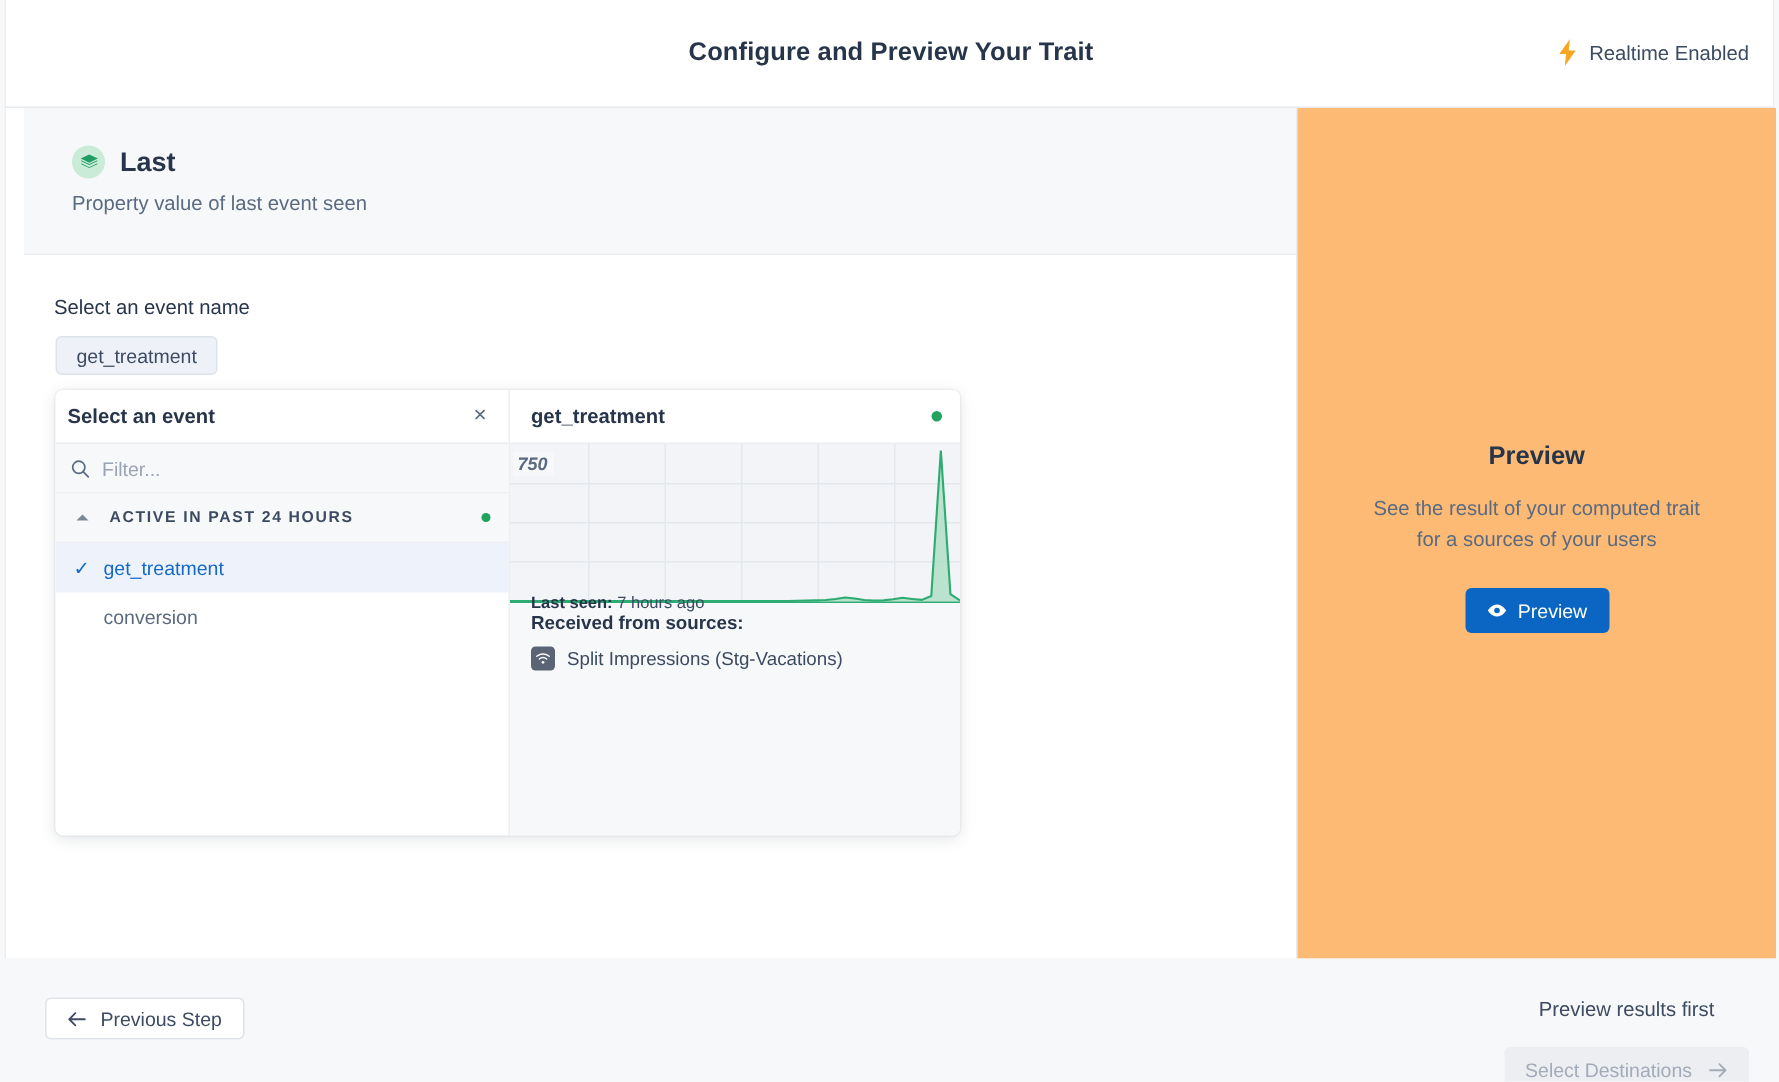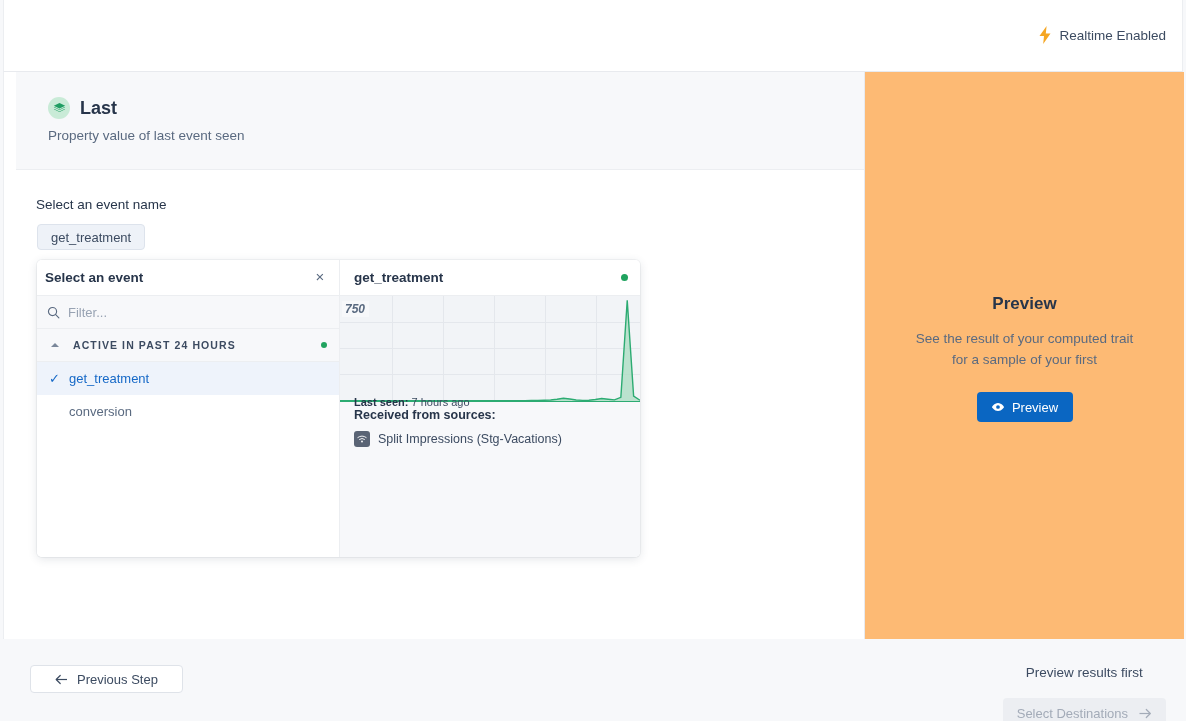--- a/index.html
+++ b/index.html
@@ -225,21 +225,21 @@
     cursor: pointer;
   }
 
   
   .footer {
     position: absolute; left: 0; top: 639px; width: 1186px; height: 82px;
     background: #f7f8fa;
   }
   .prev-btn {
     position: absolute; left: 30px; top: 26px;
-    height: 28px; padding: 0 24px;
+    height: 28px; padding: 0 14px;
     display: flex; align-items: center; gap: 9px;
     background: #ffffff; border: 1px solid #dfe3e9; border-radius: 4px;
     font-size: 13px; color: #3c4b61;
     font-family: "Liberation Sans", sans-serif;
     cursor: pointer;
   }
   .footer-right {
     position: absolute; right: 20px; top: 26px;
     display: flex; align-items: center; gap: 18px; flex-direction: column;
   }
@@ -252,20 +252,21 @@
     font-family: "Liberation Sans", sans-serif;
     cursor: default;
   }
 </style>
 </head>
 <body>
 
 <div class="app">
 
   <div class="header">
+    <div class="header-title">Configure and Preview Your Trait</div>
     <div class="realtime">
       <svg class="bolt-icon" viewBox="0 0 14 18">
         <path d="M8.6 0 L1.5 10 L6 10 L5.2 18 L12.5 7.6 L7.8 7.6 Z" fill="#f5a623"></path>
       </svg>
       <span class="realtime-label">Realtime Enabled</span>
     </div>
   </div>
 
   <div class="body-wrap">
 
@@ -366,21 +367,21 @@
         </div>
       </div>
     </div>
 
     <div class="divider-v"></div>
 
     <div class="right-col">
       <div class="preview-block">
         <div class="preview-title">Preview</div>
         <div class="preview-sub">See the result of your computed trait</div>
-        <div class="preview-sub">for a sample of your first</div>
+        <div class="preview-sub">for a sources of your users</div>
         <button class="preview-btn">
           <svg width="14" height="10" viewBox="0 0 18 12">
             <path d="M9 0.8 C4 0.8 1.2 6 1.2 6 C1.2 6 4 11.2 9 11.2 C14 11.2 16.8 6 16.8 6 C16.8 6 14 0.8 9 0.8 Z" fill="#ffffff"></path>
             <circle cx="9" cy="6" r="2.4" fill="#0a66c2"></circle>
           </svg>
           <span>Preview</span>
         </button>
       </div>
     </div>
   </div>

